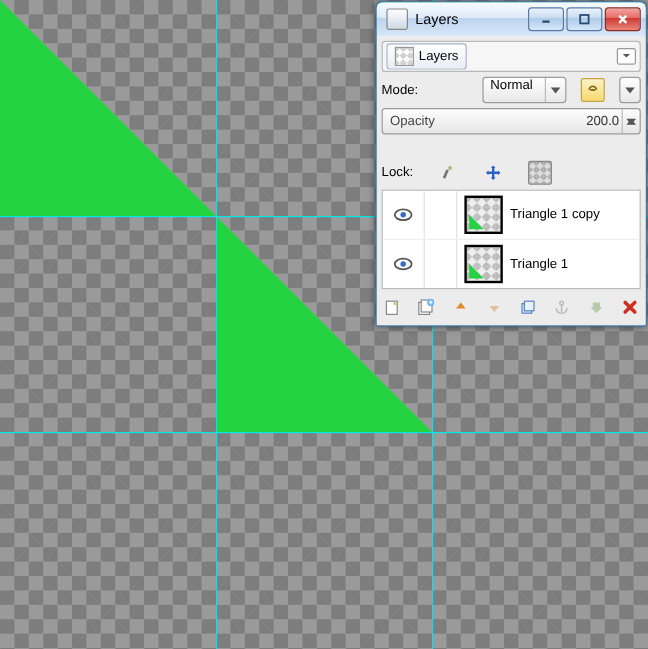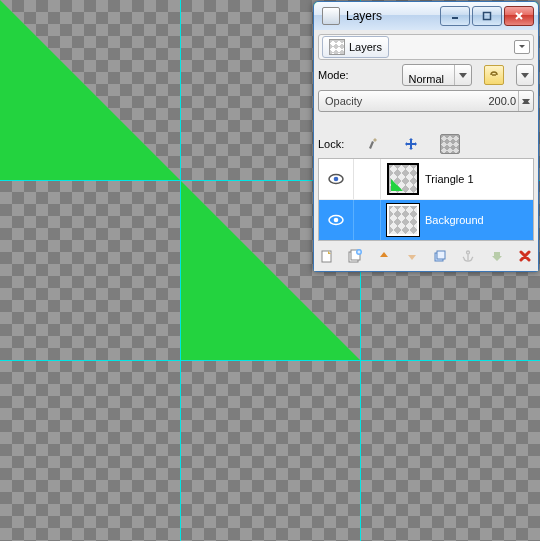--- a/index.html
+++ b/index.html
@@ -32,21 +32,21 @@
   .tabrow{display:flex;align-items:center;height:24px;border:1px solid #b9b9b9;border-radius:3px;background:#f6f6f6;padding:0 3px;gap:4px}
   .tab{display:flex;align-items:center;gap:4px;height:18px;padding:1px 6px;border:1px solid #aab7cc;border-radius:3px;background:linear-gradient(#fff,#e9eef5)}
   .tab .ico{width:14px;height:14px;background:
     linear-gradient(45deg,#ccc 25%,transparent 25%),linear-gradient(-45deg,#ccc 25%,transparent 25%),
     linear-gradient(45deg,transparent 75%,#ccc 75%),linear-gradient(-45deg,transparent 75%,#ccc 75%),#fff;
     background-size:6px 6px;border:1px solid #999}
   .spacer{flex:1}
   .menubtn{width:14px;height:12px;border:1px solid #999;border-radius:2px;background:#fff;display:flex;align-items:center;justify-content:center}
   .moderow{display:flex;align-items:center;margin-top:4px;gap:10px}
   .moderow label{flex:0 0 auto}
-  .combo{display:flex;align-items:flex-end;border:1px solid #9c9c9c;border-radius:3px;background:linear-gradient(#fff,#e8e8e8);height:20px}
+  .combo{display:flex;align-items:flex-start;border:1px solid #9c9c9c;border-radius:3px;background:linear-gradient(#fff,#e8e8e8);height:20px}
   .combo .val{padding:0 10px 0 6px}
   .combo .dd{width:16px;border-left:1px solid #bbb;display:flex;align-items:center;justify-content:center;height:100%}
   .linkbtn{width:18px;height:18px;border:1px solid #c4a33f;border-radius:2px;background:linear-gradient(#fff3c6,#f6d86f);display:flex;align-items:center;justify-content:center;margin:0 2px}
   .opacity{margin-top:4px;display:flex;align-items:center;border:1px solid #9c9c9c;border-radius:3px;height:20px;background:linear-gradient(#fdfdfd,#e6e6e6)}
   .opacity .label{padding-left:6px;flex:1;color:#444}
   .opacity .val{padding-right:2px;color:#333}
   .opacity .spin{width:14px;display:flex;flex-direction:column;border-left:1px solid #bbb}
   .opacity .spin div{height:10px;display:flex;align-items:center;justify-content:center}
   .lockrow{margin-top:22px;display:flex;align-items:center;gap:20px}
   .lockico{width:18px;height:18px;display:flex;align-items:center;justify-content:center;border-radius:2px}
@@ -186,32 +186,34 @@
           <div class="vis">
             <svg class="eye" viewBox="0 0 16 12">
               <ellipse cx="8" cy="6" rx="7" ry="4.5" fill="none" stroke="#555" stroke-width="1.5"></ellipse>
               <circle cx="8" cy="6" r="2.3" fill="#3a69c7"></circle>
             </svg>
           </div>
           <div class="link"></div>
           <div class="thumb">
             <div class="t"></div>
           </div>
-          <div class="lname">Triangle 1</div>
+          <div class="lname">Triangle 1 copy</div>
         </div>
-        <div class="layer sel">
+        <div class="layer">
           <div class="vis">
             <svg class="eye" viewBox="0 0 16 12">
-              <ellipse cx="8" cy="6" rx="7" ry="4.5" fill="none" stroke="#fff" stroke-width="1.5"></ellipse>
-              <circle cx="8" cy="6" r="2.3" fill="#fff"></circle>
+              <ellipse cx="8" cy="6" rx="7" ry="4.5" fill="none" stroke="#555" stroke-width="1.5"></ellipse>
+              <circle cx="8" cy="6" r="2.3" fill="#3a69c7"></circle>
             </svg>
           </div>
           <div class="link"></div>
-          <div class="thumb"></div>
-          <div class="lname">Background</div>
+          <div class="thumb">
+            <div class="t"></div>
+          </div>
+          <div class="lname">Triangle 1</div>
         </div>
       </div>
 
     <div class="tbar">
       <div class="tbtn">
         <svg viewBox="0 0 14 14">
             <rect x="2" y="2" width="9" height="11" fill="#fff" stroke="#888"></rect>
             <path d="M8 2l3 3H8z" fill="#d6b24a"></path>
           </svg>
       </div>

